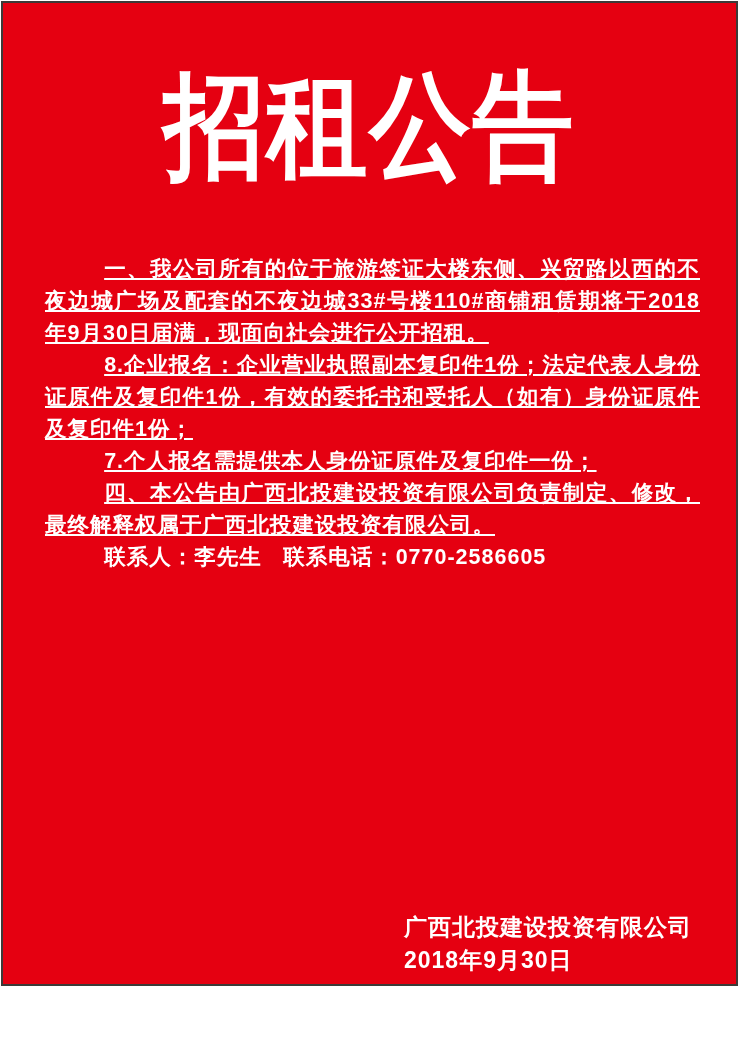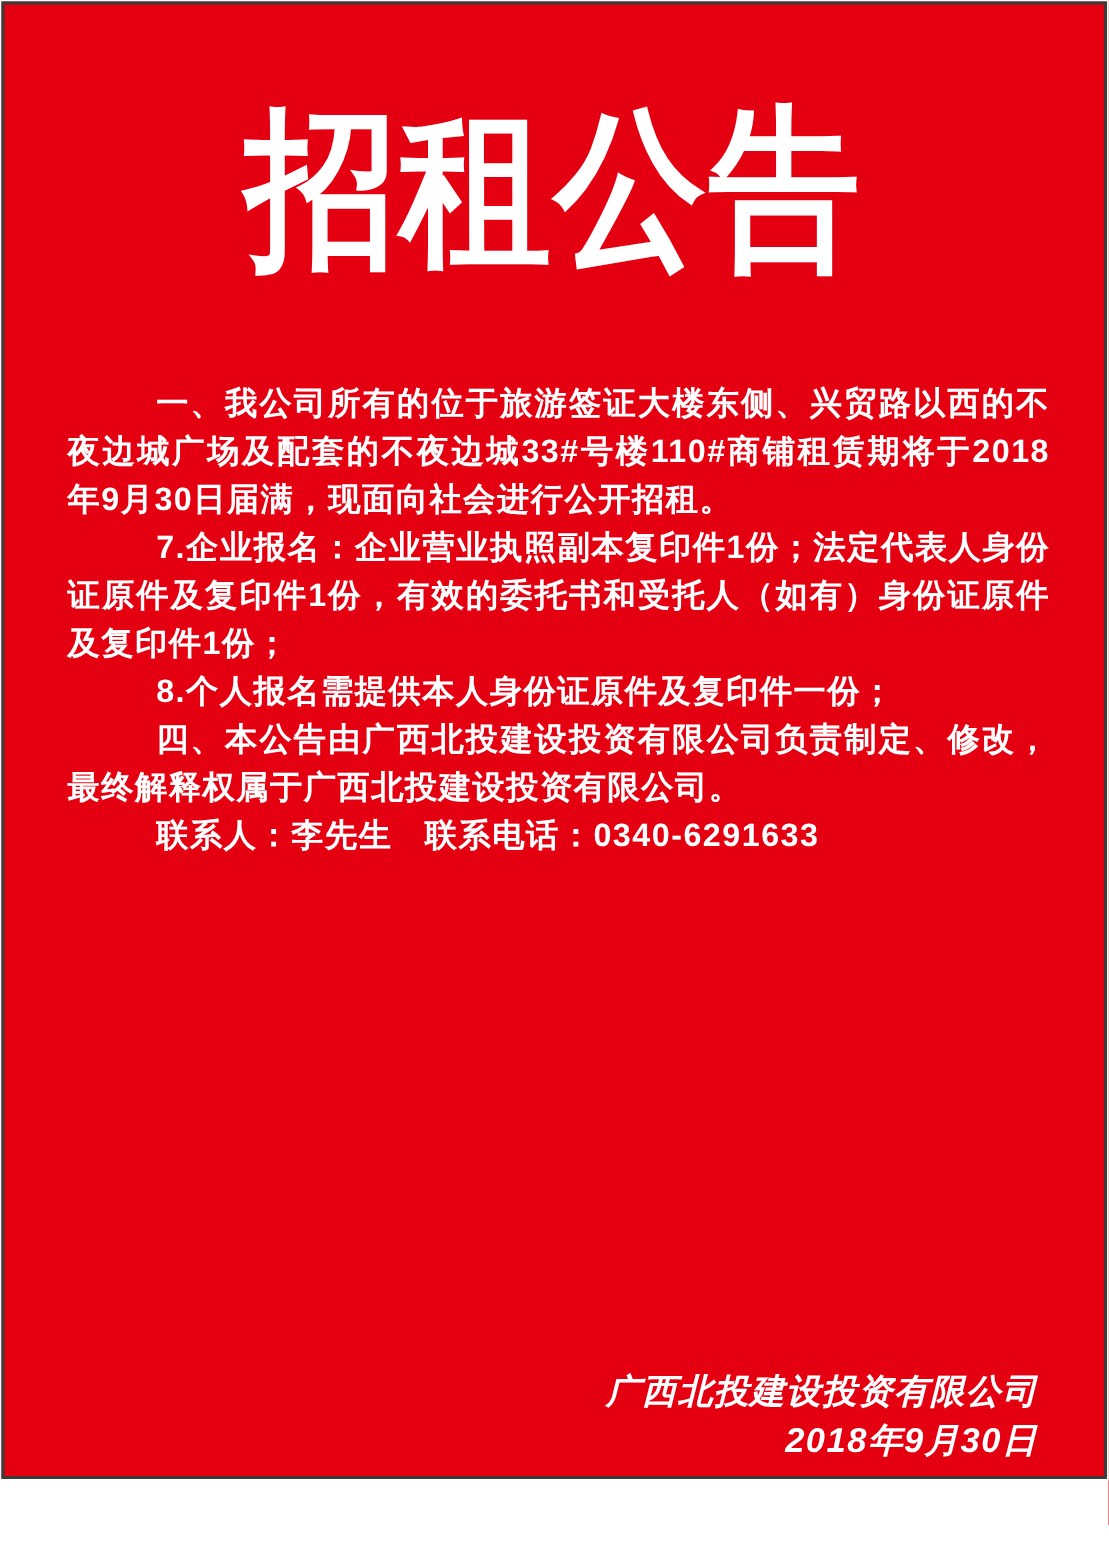--- a/index.html
+++ b/index.html
@@ -45,60 +45,60 @@
     color:var(--ink);
     font-weight:bold;
     font-size:21.5px;
     line-height:32px;
     letter-spacing:1px;
     text-align:justify;
   }
   .para{
     margin:0;
     text-indent:2.75em;
+    text-decoration:underline;
   }
   .contact-line{
     margin:0;
     text-indent:2.75em;
     white-space:nowrap;
   }
   .contact-gap{
     display:inline-block;
     width:1em;
   }
   .signature{
     position:absolute;
     right:44px;
     top:908px;
-    text-align:right;
+    text-align:left;
     color:var(--ink);
     font-weight:bold;
     font-size:23px;
     line-height:33px;
     letter-spacing:1px;
     white-space:nowrap;
-    font-style:italic;
   }
 </style>
 </head>
 <body>
 
 <div class="page">
   <div class="poster">
 
     <h1 class="title"><span class="stretch">招租公告</span></h1>
 
     <div class="notice-body">
       <div>
           <p class="para">一、我公司所有的位于旅游签证大楼东侧、兴贸路以西的不夜边城广场及配套的不夜边城33#号楼110#商铺租赁期将于2018年9月30日届满，现面向社会进行公开招租。</p>
-          <p class="para">7.企业报名：企业营业执照副本复印件1份；法定代表人身份证原件及复印件1份，有效的委托书和受托人（如有）身份证原件及复印件1份；</p>
-          <p class="para">8.个人报名需提供本人身份证原件及复印件一份；</p>
+          <p class="para">8.企业报名：企业营业执照副本复印件1份；法定代表人身份证原件及复印件1份，有效的委托书和受托人（如有）身份证原件及复印件1份；</p>
+          <p class="para">7.个人报名需提供本人身份证原件及复印件一份；</p>
           <p class="para">四、本公告由广西北投建设投资有限公司负责制定、修改，最终解释权属于广西北投建设投资有限公司。</p>
         </div>
-      <p class="contact-line"><span>联系人：</span><span>李先生</span><span class="contact-gap"></span><span>联系电话：</span><span>0340-6291633</span></p>
+      <p class="contact-line"><span>联系人：</span><span>李先生</span><span class="contact-gap"></span><span>联系电话：</span><span>0770-2586605</span></p>
     </div>
 
     <div class="signature">
       <div>广西北投建设投资有限公司</div>
       <div>2018年9月30日</div>
     </div>
 
   </div>
 </div>
 

